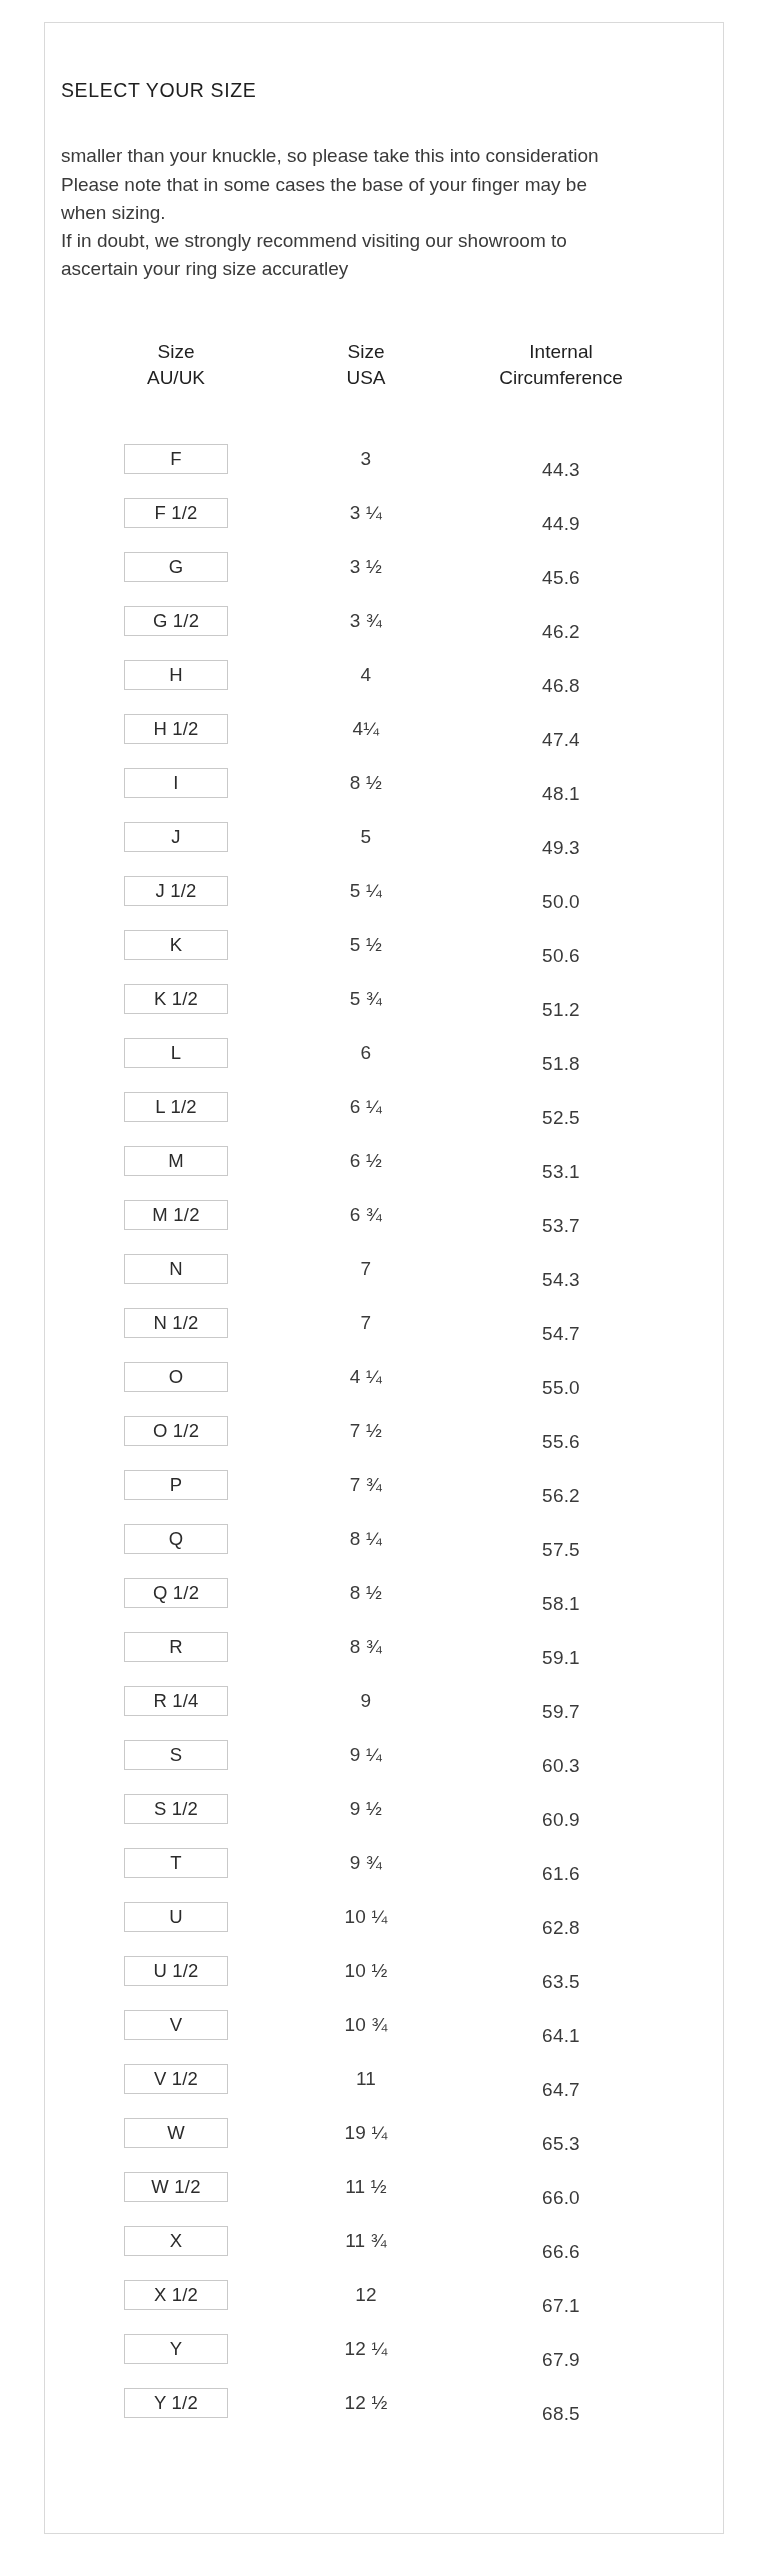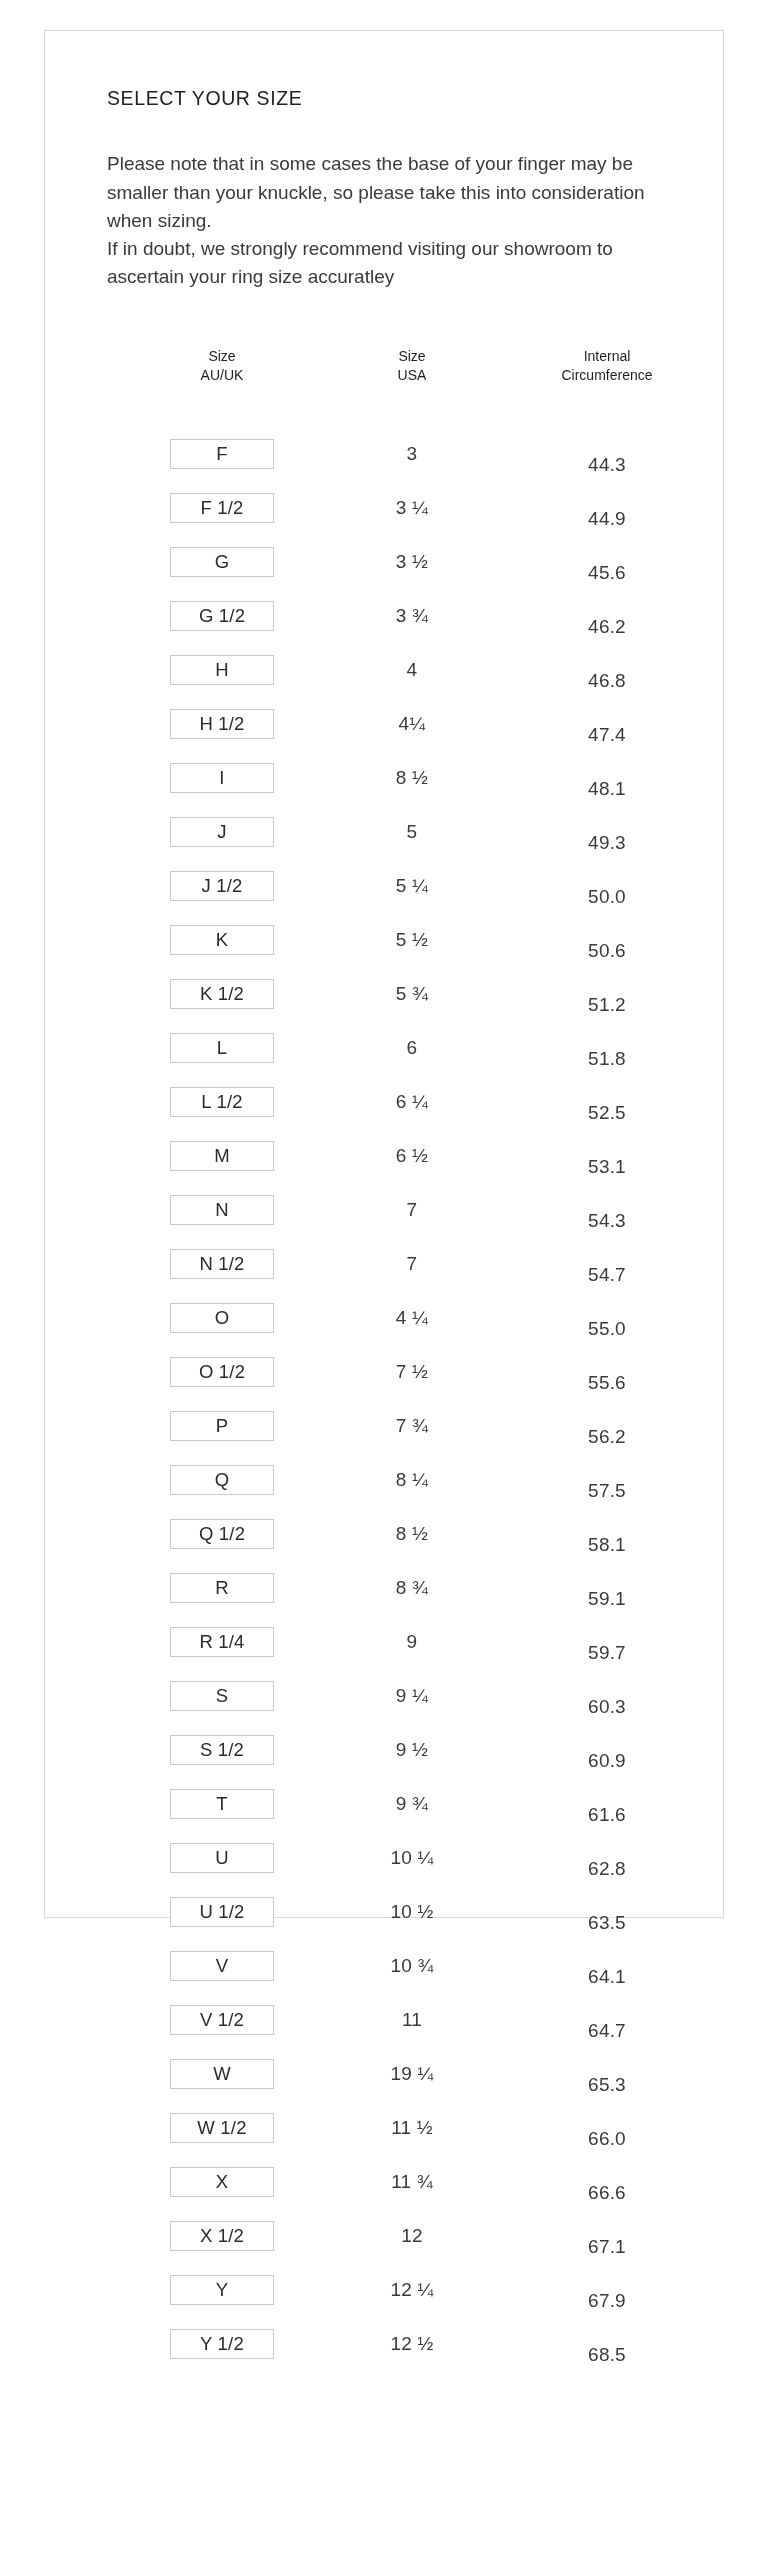--- a/index.html
+++ b/index.html
@@ -17,27 +17,26 @@
   .page {
     position: relative;
     width: 768px;
     height: 2560px;
     box-sizing: border-box;
     background: #ffffff;
   }
   .panel {
     position: absolute;
     left: 44px;
-    top: 30px;
+    top: 22px;
     width: 680px;
-    height: 1888px;
+    height: 2512px;
     box-sizing: border-box;
     border: 1px solid #d9d9d9;
     background: #ffffff;
-    padding-left: 46px;
   }
   .inner {
     padding: 56px 40px 0 16px;
   }
   .title {
     font-size: 19.5px;
     letter-spacing: 0.6px;
     font-weight: 400;
     color: #1f1f1f;
     margin: 0 0 40px 0;
@@ -61,21 +60,21 @@
   table.sizes {
     border-collapse: collapse;
     width: 600px;
     table-layout: fixed;
   }
   table.sizes col.c-auuk { width: 210px; }
   table.sizes col.c-usa  { width: 170px; }
   table.sizes col.c-circ { width: 220px; }
   thead th {
     font-weight: 400;
-    font-size: 14px;
+    font-size: 19px;
     color: #1f1f1f;
     text-align: center;
     padding: 0 0 42px 0;
     vertical-align: top;
     line-height: 1.35;
   }
   thead th .hl {
     display: block;
   }
   tbody td {
@@ -115,22 +114,22 @@
 </head>
 <body>
 
 <div class="page">
   <div class="panel">
     <div class="inner">
 
       <h1 class="title">SELECT YOUR SIZE</h1>
 
       <div class="intro">
+        <p>smaller than your knuckle, so please take this into consideration</p>
         <p>Please note that in some cases the base of your finger may be</p>
-        <p>smaller than your knuckle, so please take this into consideration</p>
         <p>when sizing.</p>
         <p>If in doubt, we strongly recommend visiting our showroom to</p>
         <p>ascertain your ring size accuratley</p>
       </div>
 
       <div class="table-wrap">
         <table class="sizes">
           <colgroup>
             <col class="c-auuk">
             <col class="c-usa">
@@ -217,20 +216,25 @@
                 <td><span class="sizebox">L 1/2</span></td>
                 <td><span class="usa-val">6 ¼</span></td>
                 <td><span class="circ-val">52.5</span></td>
               </tr>
               <tr>
                 <td><span class="sizebox">M</span></td>
                 <td><span class="usa-val">6 ½</span></td>
                 <td><span class="circ-val">53.1</span></td>
               </tr>
               <tr>
+                <td><span class="sizebox">M 1/2</span></td>
+                <td><span class="usa-val">6 ¾</span></td>
+                <td><span class="circ-val">53.7</span></td>
+              </tr>
+              <tr>
                 <td><span class="sizebox">N</span></td>
                 <td><span class="usa-val">7</span></td>
                 <td><span class="circ-val">54.3</span></td>
               </tr>
               <tr>
                 <td><span class="sizebox">N 1/2</span></td>
                 <td><span class="usa-val">7</span></td>
                 <td><span class="circ-val">54.7</span></td>
               </tr>
               <tr>

